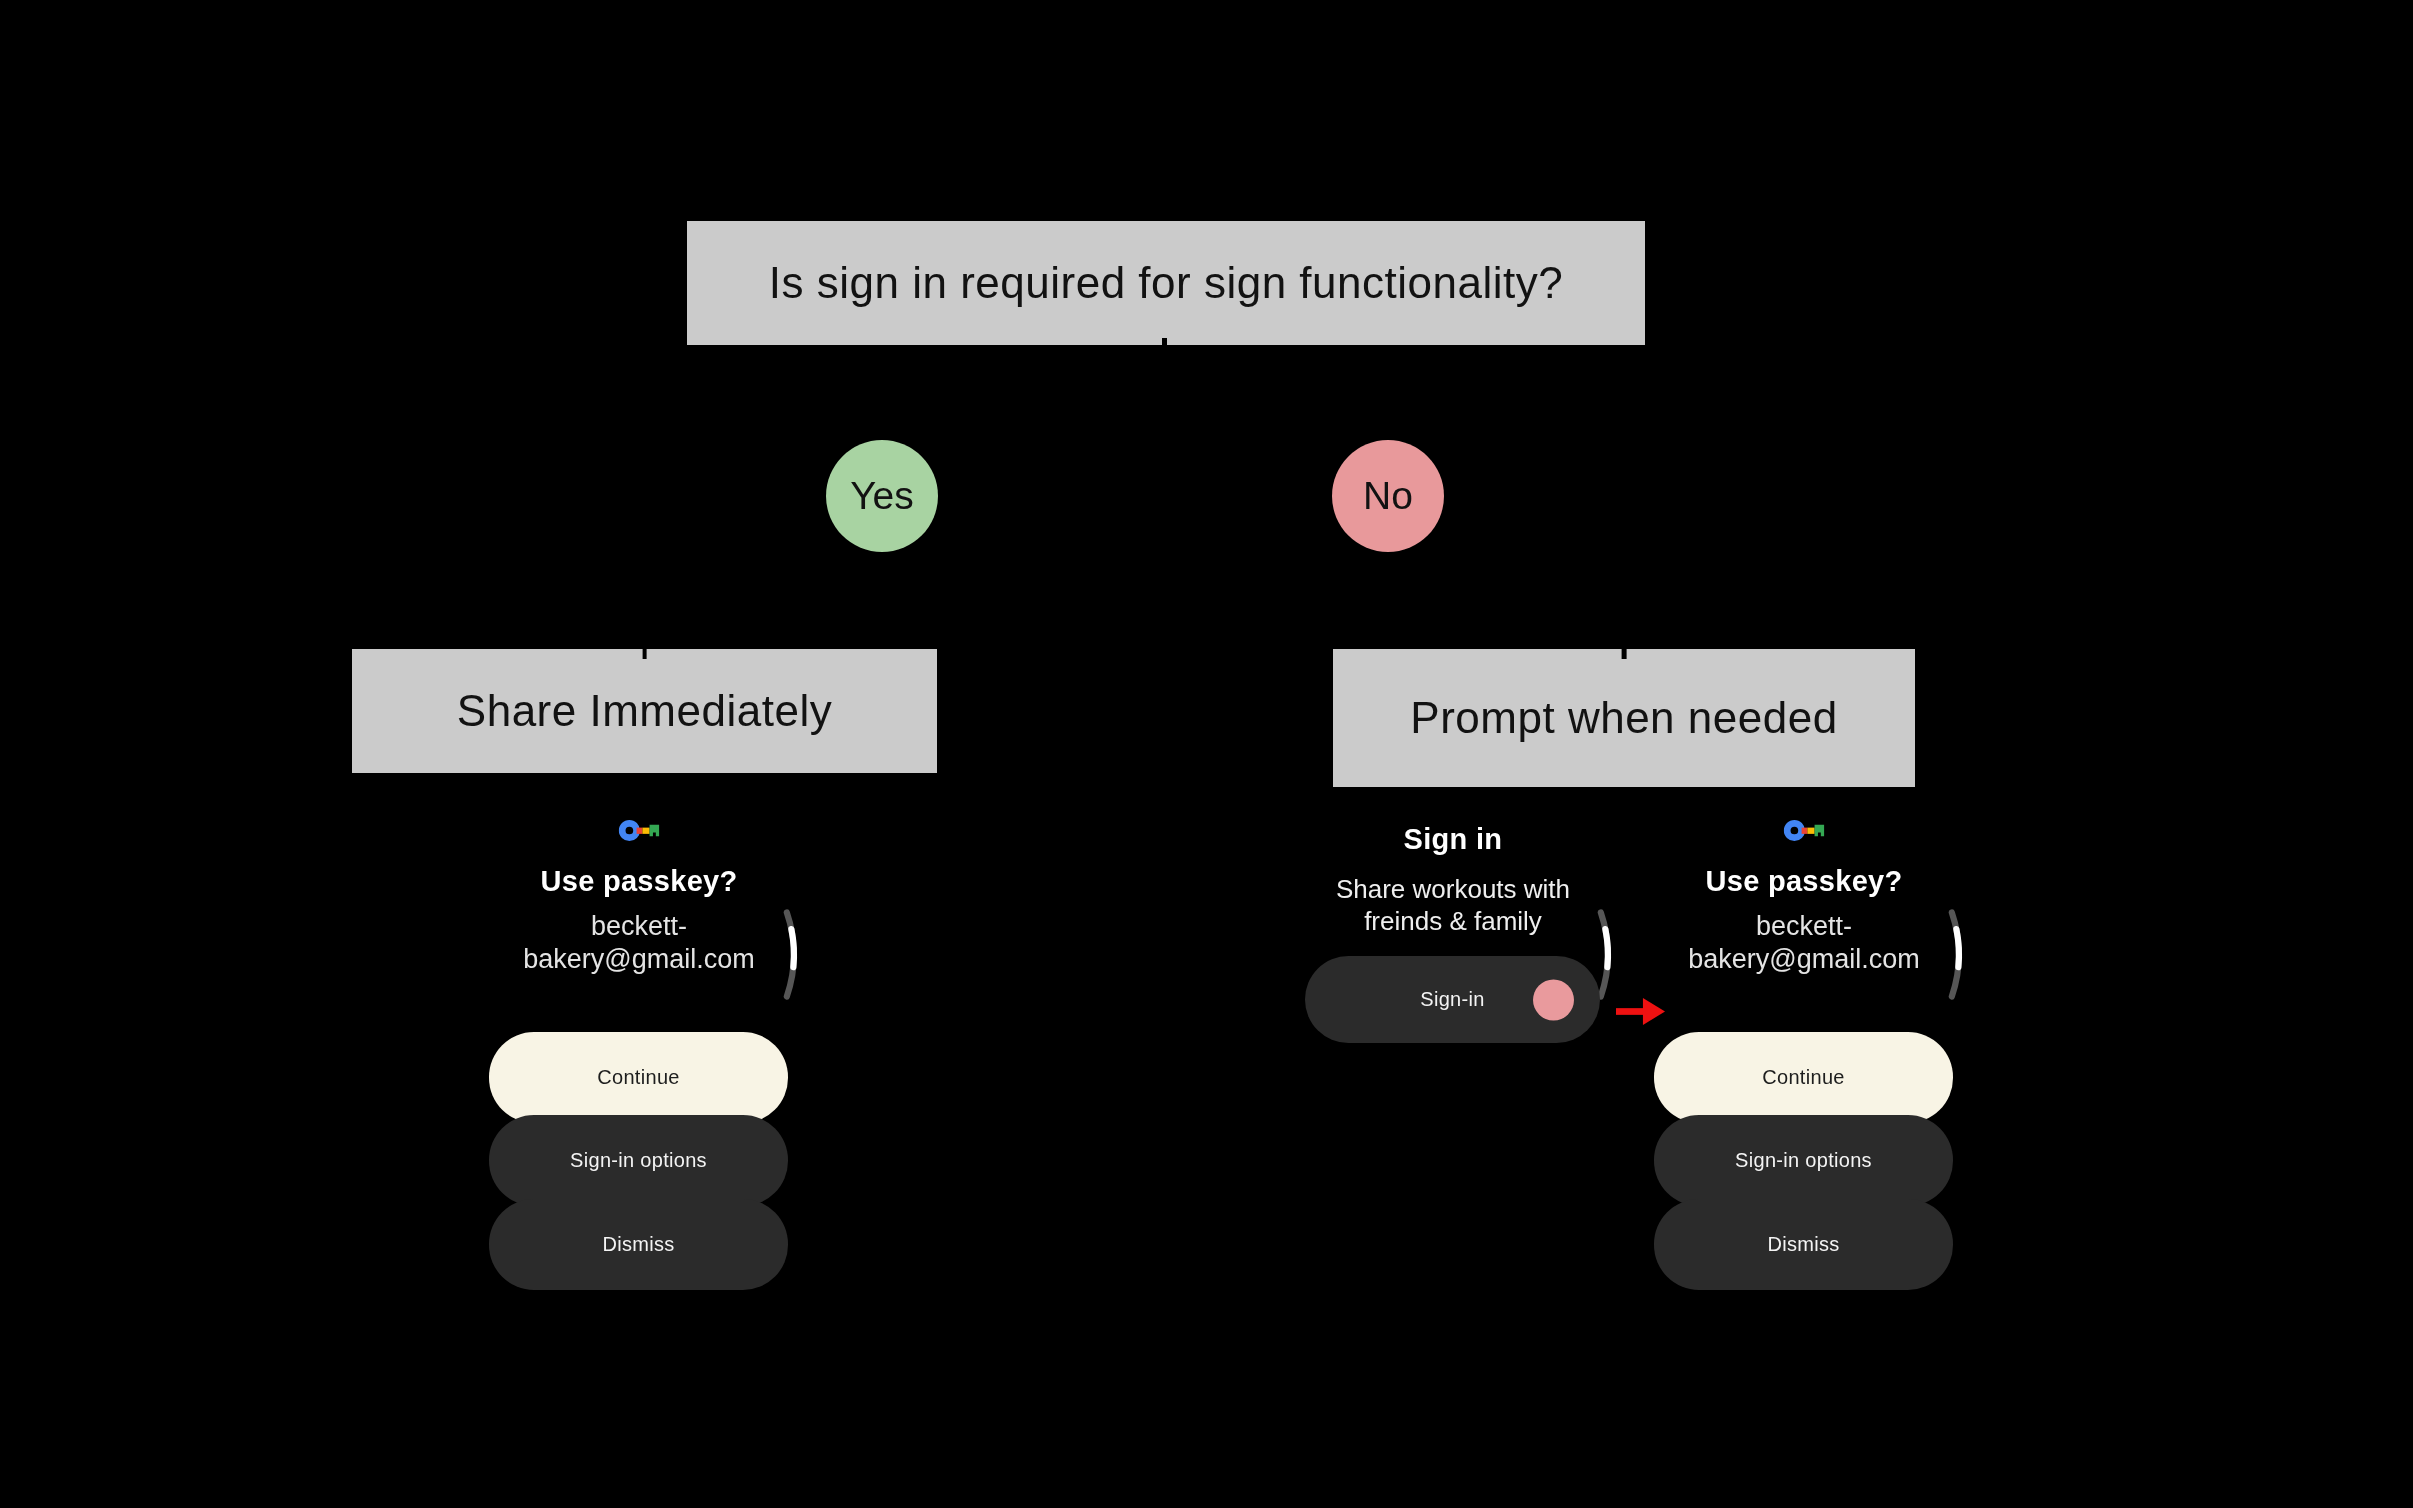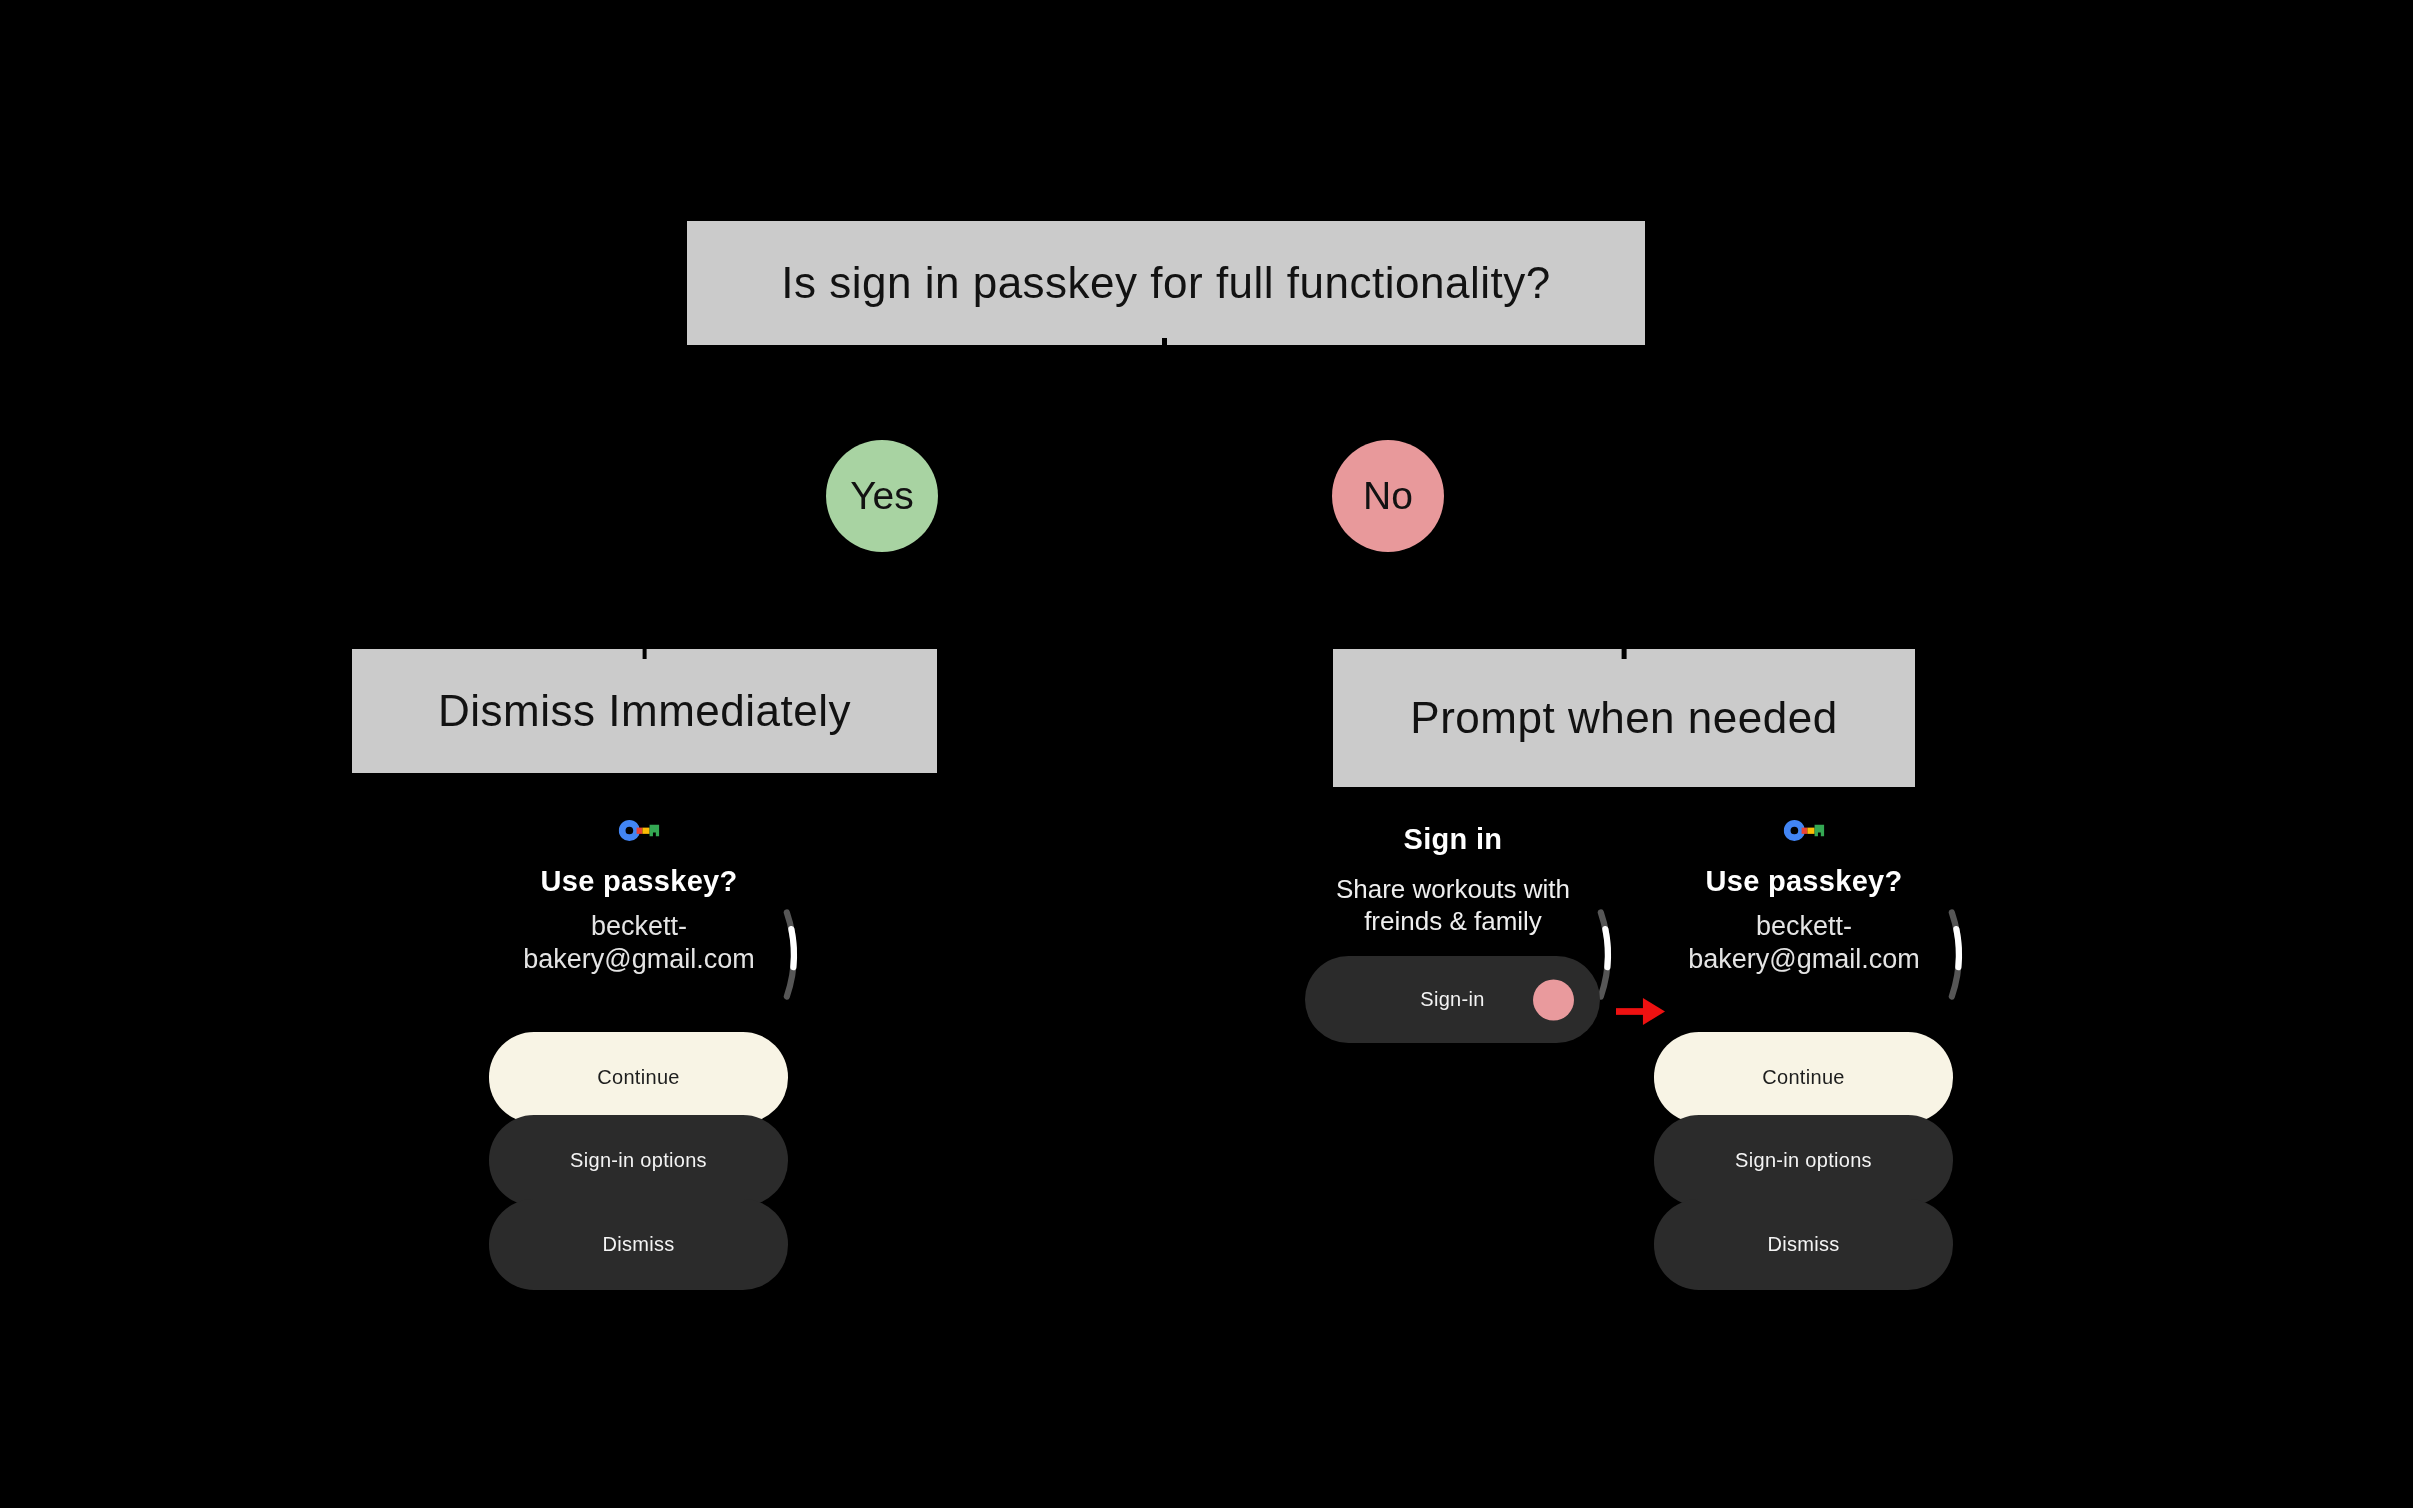--- a/index.html
+++ b/index.html
@@ -72,33 +72,33 @@
     width:41px; height:41px; border-radius:50%; background:var(--tap-pink);
   }
   .arrow{ position:absolute; left:1616px; top:997px; width:50px; height:29px; }
 </style>
 </head>
 <body>
 
 <div class="stage">
 
   <div class="gbox q-box">
-    <span>Is sign in passkey for full functionality?</span>
+    <span>Is sign in required for sign functionality?</span>
   </div>
   <div class="stub q"></div>
 
   <div class="circle yes">
     <span>Yes</span>
   </div>
   <div class="circle no">
     <span>No</span>
   </div>
 
   <div class="gbox branch-left">
-    <span>Dismiss Immediately</span>
+    <span>Share Immediately</span>
     <div class="stub in-box"></div>
   </div>
   <div class="gbox branch-right">
     <span>Prompt when needed</span>
     <div class="stub in-box"></div>
   </div>
 
   <section class="screen" id="pk1">
     <svg class="keyicon" viewBox="0 0 42 26">
       <circle cx="11" cy="13" r="7.5" fill="none" stroke="var(--key-blue)" stroke-width="7"></circle>

